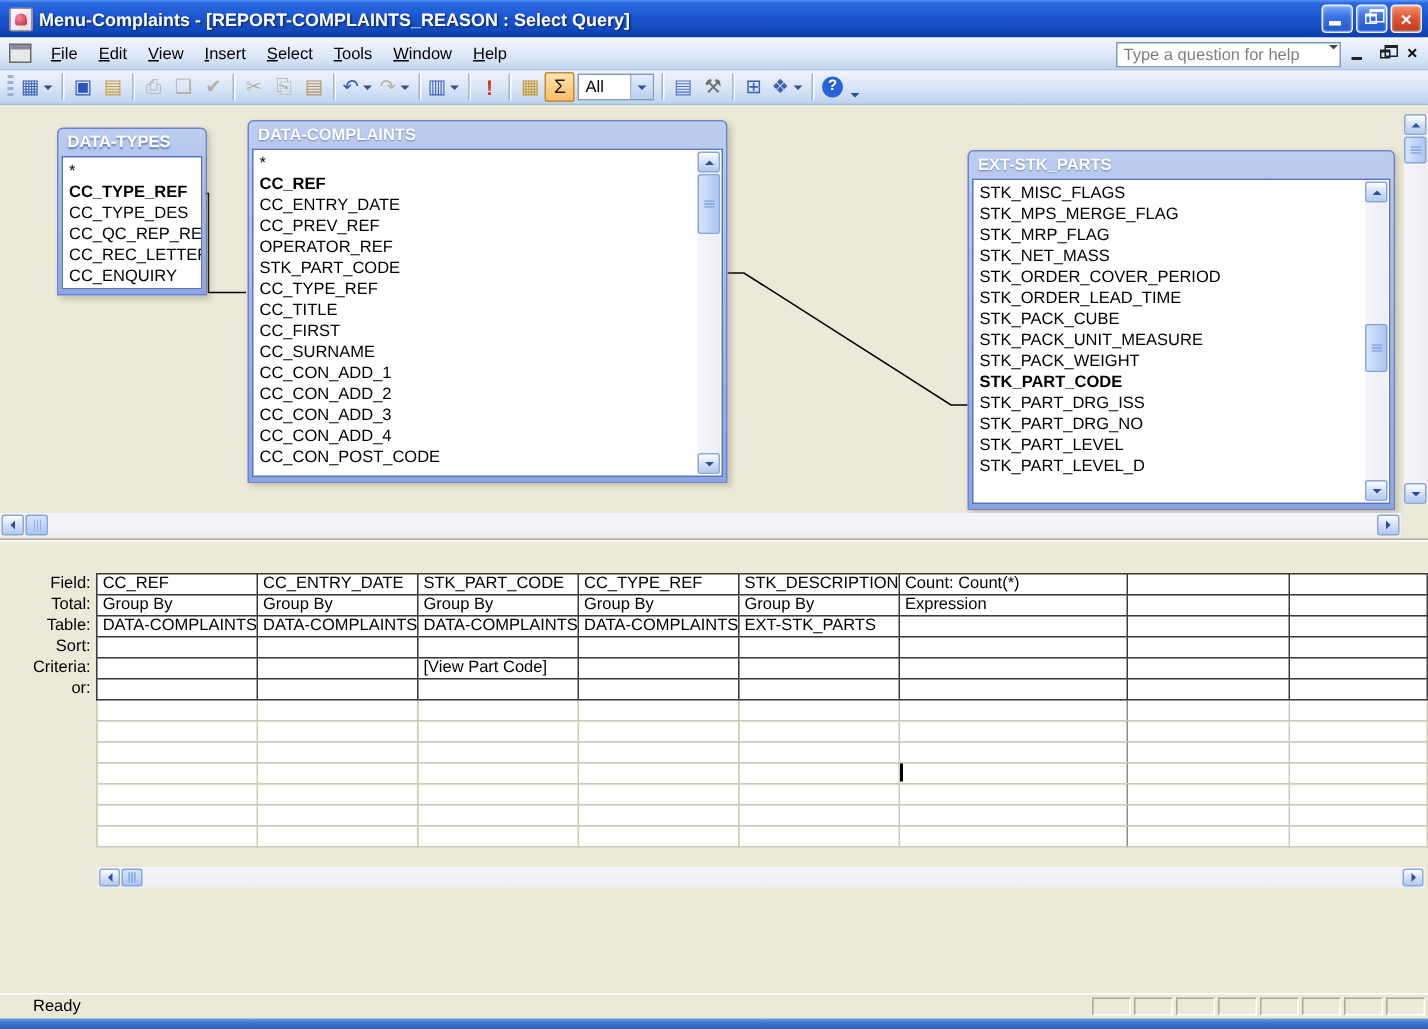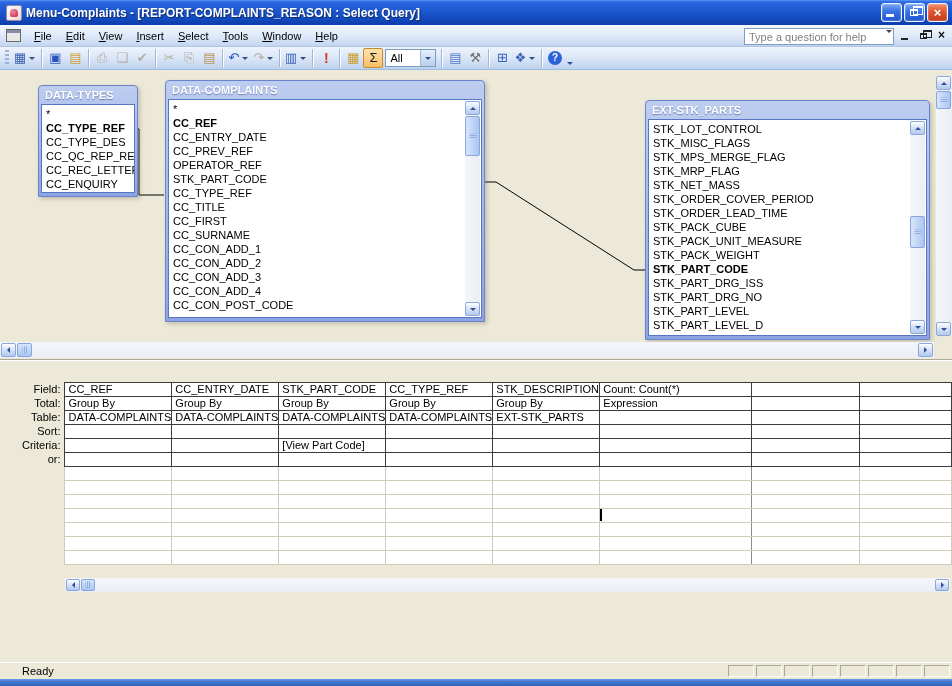--- a/index.html
+++ b/index.html
@@ -312,21 +312,20 @@
               </span>
           </div>
         </div>
       </div>
 
       <div class="tw" style="left:645px;top:30px;width:285px;height:240px;">
         <div class="tw-title">EXT-STK_PARTS</div>
         <div class="tw-body has-sb" style="height:217px;">
           <div class="tw-list">
 
-          <div class="fld">STK_LOT_CONTROL</div>
               <div class="fld">STK_MISC_FLAGS</div>
               <div class="fld">STK_MPS_MERGE_FLAG</div>
               <div class="fld">STK_MRP_FLAG</div>
               <div class="fld">STK_NET_MASS</div>
               <div class="fld">STK_ORDER_COVER_PERIOD</div>
               <div class="fld">STK_ORDER_LEAD_TIME</div>
               <div class="fld">STK_PACK_CUBE</div>
               <div class="fld">STK_PACK_UNIT_MEASURE</div>
               <div class="fld">STK_PACK_WEIGHT</div>
               <div class="fld bold">STK_PART_CODE</div>

